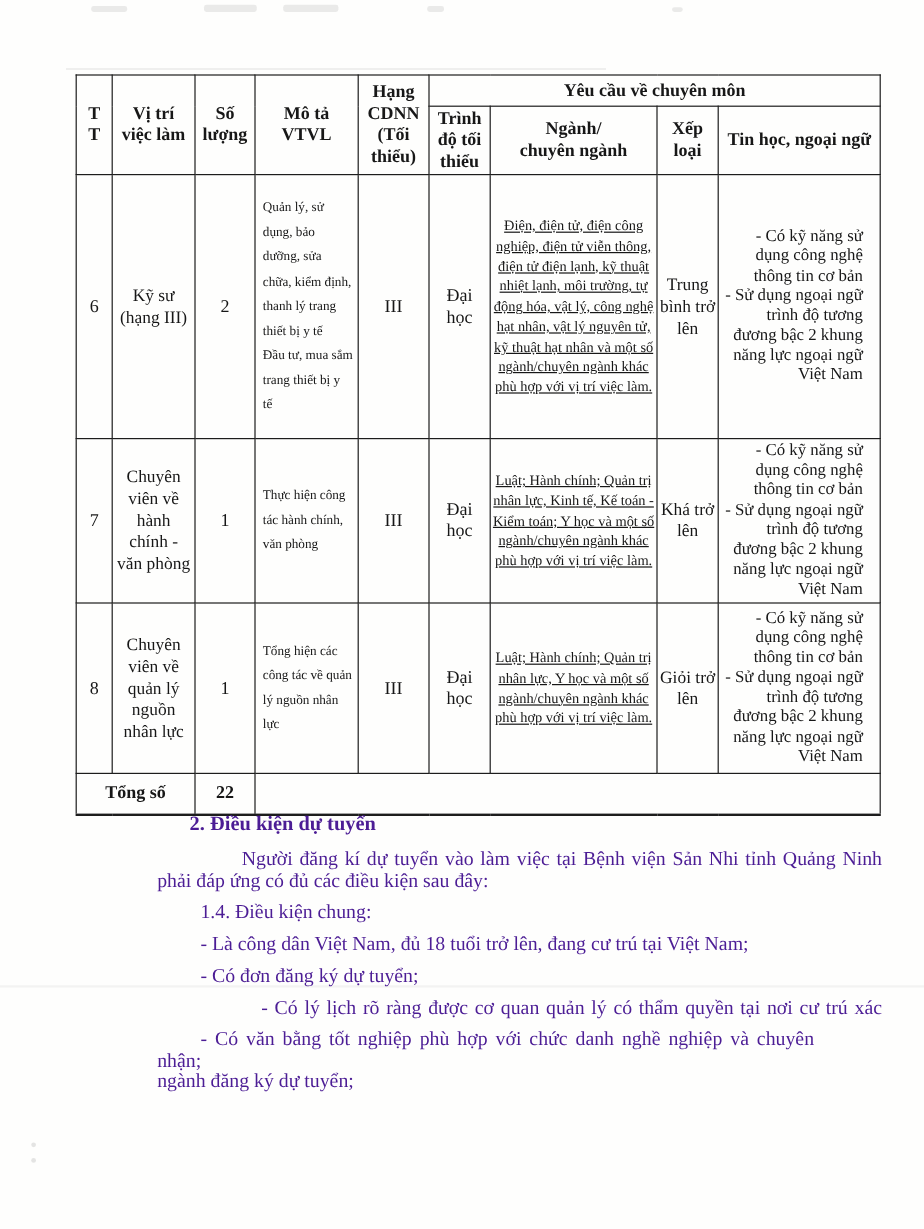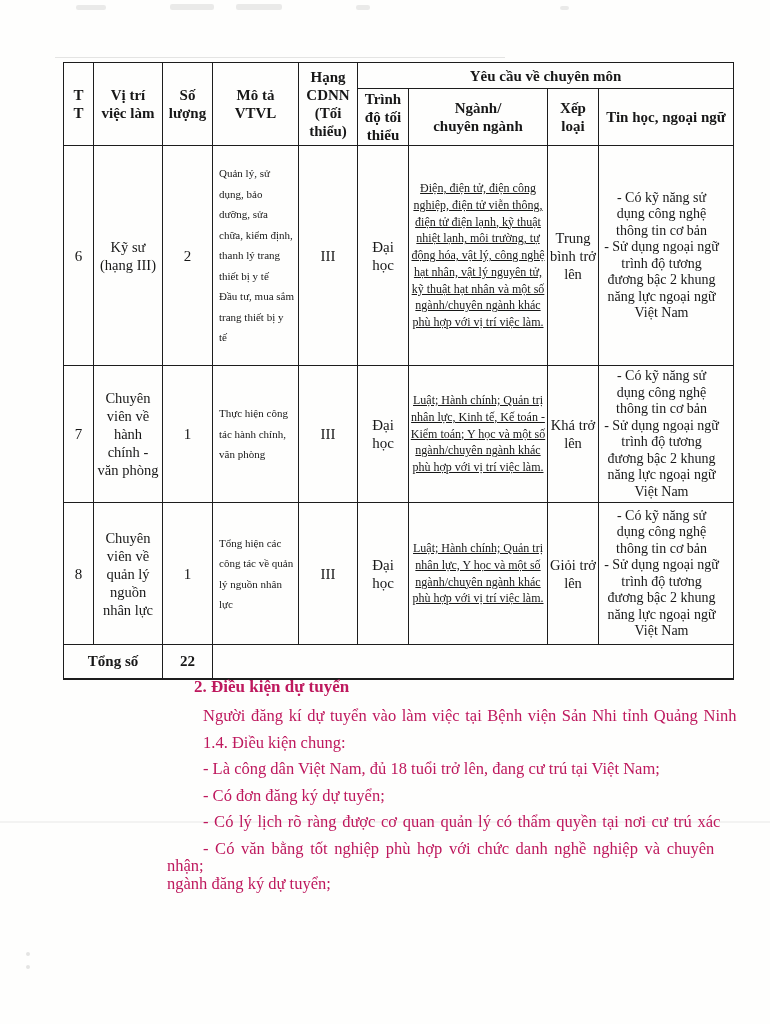--- a/index.html
+++ b/index.html
@@ -41,34 +41,34 @@
   tr.hrow1 { height:26px; }
   tr.hrow2 { height:50px; }
   tr.r6 { height:220px; }
   tr.r7 { height:134px; }
   tr.r8 { height:142px; }
   tr.rtotal { height:34px; }
 
   td.c-pos  { font-size:14.5px; line-height:18px; }
   td.c-desc { text-align:left; font-size:11px; line-height:20.5px; padding:2px 4px 2px 6px; }
   td.c-major{ font-size:12px; line-height:16.8px; padding:1px 1px;text-decoration:underline; }
-  td.c-lang { text-align:center; font-size:14px; line-height:16.5px; padding:2px 14px 2px 5px; }
+  td.c-lang { text-align:right; font-size:14px; line-height:16.5px; padding:2px 14px 2px 5px; }
   td.c-grade{ font-size:14.5px; }
   td.total-label, td.total-value { font-weight:bold; }
 
   
   .body-text {
     position:absolute; left:131px; top:677px; width:604px;
-    font-size:16.5px; color:#be185d;margin-left:36px;
+    font-size:16.5px; color:#4c1d95;
   }
   .body-text .h { font-weight:bold; font-size:17px; margin-left:27px; line-height:20px; margin-bottom:10px; }
   .body-text .ln { line-height:17.5px; }
   .body-text .ind { padding-left:36px; }
   .body-text .gap { margin-top:9px; }
-  .body-text .sp1 { word-spacing:1.5px; }
+  .body-text .sp1 { word-spacing:1.5px;text-align:right; }
   .body-text .sp2 { word-spacing:2.5px; }
 </style>
 </head>
 <body>
 
 <div class="page">
 
   <div class="artifact" style="left:76px; top:5px; width:30px; height:5px;"></div>
   <div class="artifact" style="left:170px; top:4px; width:44px; height:6px;"></div>
   <div class="artifact" style="left:236px; top:4px; width:46px; height:6px;"></div>
@@ -163,20 +163,21 @@
         <td colspan="2" class="total-label">Tổng số</td>
         <td class="total-value">22</td>
         <td colspan="6"></td>
       </tr>
     </tbody>
   </table>
 
   <div class="body-text">
     <div class="h">2. Điều kiện dự tuyển</div>
     <div class="ln ind sp1">Người đăng kí dự tuyển vào làm việc tại Bệnh viện Sản Nhi tỉnh Quảng Ninh</div>
+    <div class="ln">phải đáp ứng có đủ các điều kiện sau đây:</div>
     <div class="ln ind gap">1.4. Điều kiện chung:</div>
     <div class="ln ind gap">- Là công dân Việt Nam, đủ 18 tuổi trở lên, đang cư trú tại Việt Nam;</div>
     <div class="ln ind gap">- Có đơn đăng ký dự tuyển;</div>
     <div class="ln ind gap sp1">- Có lý lịch rõ ràng được cơ quan quản lý có thẩm quyền tại nơi cư trú xác</div>
     <div class="ln ind gap sp2">- Có văn bằng tốt nghiệp phù hợp với chức danh nghề nghiệp và chuyên</div>
     <div class="ln">nhận;</div>
     <div class="ln">ngành đăng ký dự tuyển;</div>
   </div>
 
 </div>

